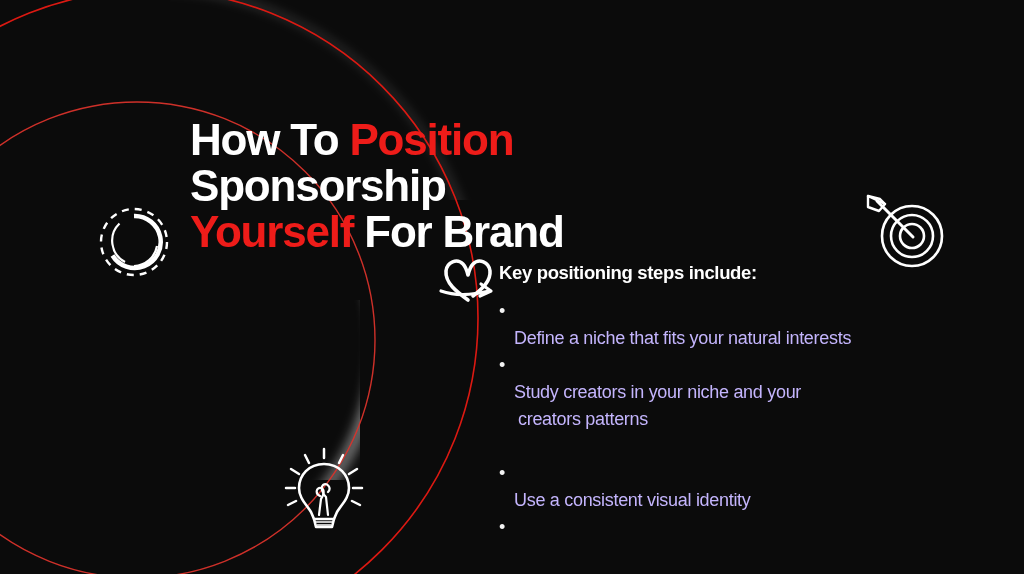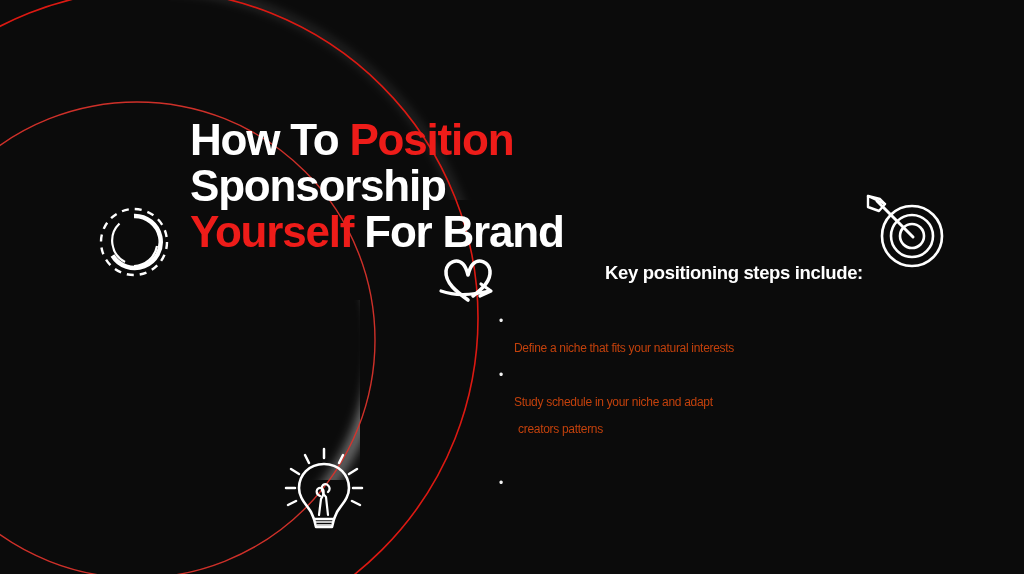--- a/index.html
+++ b/index.html
@@ -58,34 +58,33 @@
     left: 499px;
     top: 262px;
     width: 470px;
     z-index: 6;
   }
   .copy-heading {
     font-size: 18.5px;
     font-weight: 700;
     letter-spacing: -0.35px;
     color: #ffffff;
-    margin: 0 0 24px 0;
+    margin: 0 0 14px 0;
     line-height: 22px;
-    text-align: center;
   }
   .copy-list {
     list-style: none;
     margin: 0;
     padding: 0;
   }
   .copy-item {
-    font-size: 12px;
+    font-size: 18px;
     font-weight: 400;
     letter-spacing: -0.3px;
-    color: #c2410c;
+    color: #c4b5fd;
     line-height: 27px;
     position: relative;
     padding-left: 15px;
     white-space: pre-line;
   }
   .copy-item::before {
     content: "\2022";
     position: absolute;
     left: 0;
     top: 0;
@@ -234,23 +233,26 @@
     <div class="title-line"><span class="title-accent">Yourself</span><span> For Brand</span></div>
   </div>
 
   <div class="copy-block">
     <p class="copy-heading">Key positioning steps include:</p>
     <ul class="copy-list">
       <li class="copy-item">
         <span>Define a niche that fits your natural interests</span>
       </li>
       <li class="copy-item">
-        <span>Study schedule in your niche and adapt</span>
+        <span>Study creators in your niche and your</span>
         <span class="wrap-line">creators patterns</span>
       </li>
       <li class="copy-item">
+        <span>Use a consistent visual identity</span>
+      </li>
+      <li class="copy-item">
         
       </li>
 
     </ul>
   </div>
 
 </div>
 
 </body></html>

